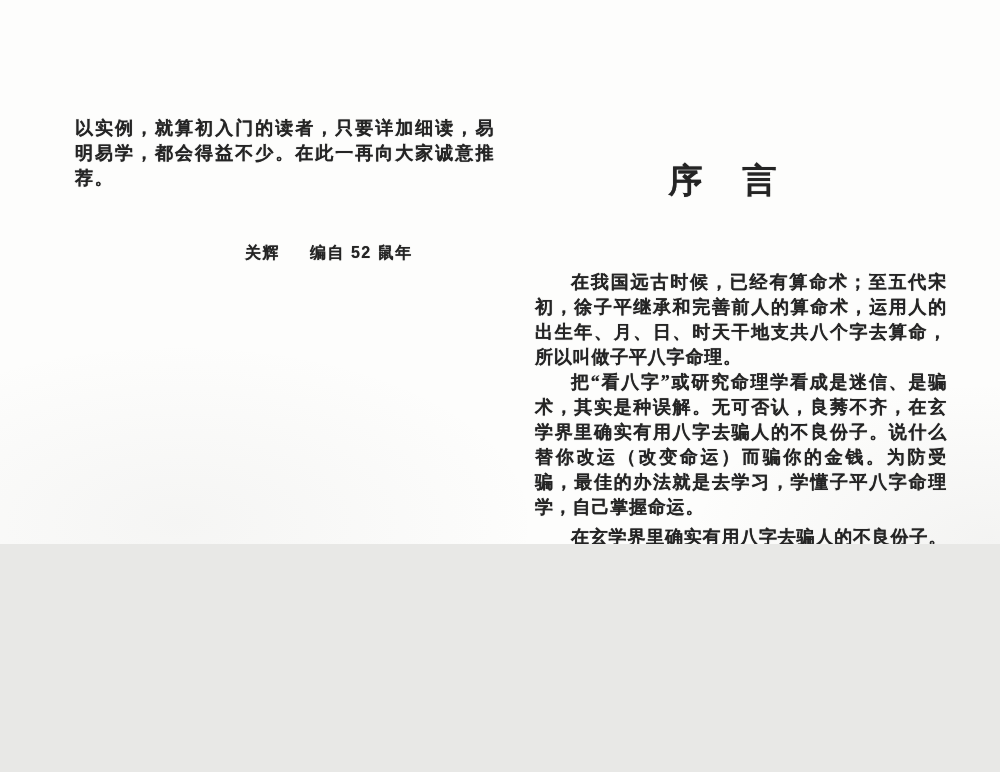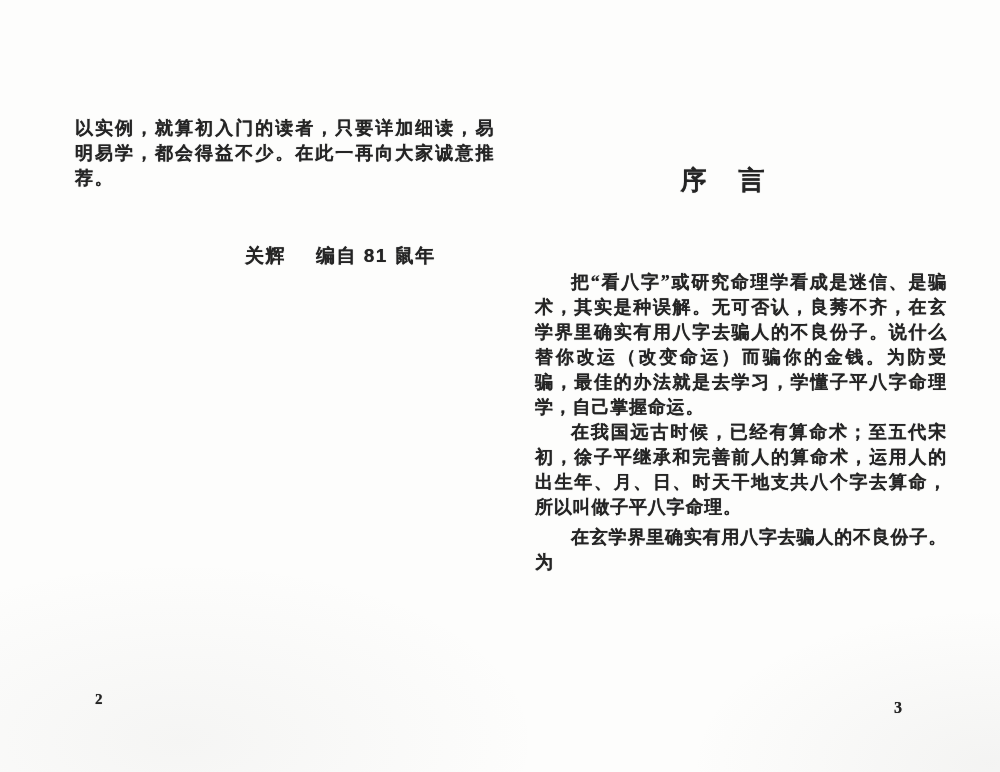--- a/index.html
+++ b/index.html
@@ -1,19 +1,19 @@
 <!DOCTYPE html>
 <html><head>
 <meta charset="utf-8">
 <style>
   html, body { margin: 0; padding: 0; background: #e8e8e6; }
   .screen {
     position: relative;
     width: 1000px;
-    height: 772px;
+    height: 544px;
     margin: 0 auto;
     background: #fdfdfc;
     background-image:
       radial-gradient(ellipse 600px 300px at 18% 96%, rgba(120,120,115,0.06), rgba(0,0,0,0) 60%),
       radial-gradient(ellipse 500px 260px at 99% 99%, rgba(120,120,115,0.07), rgba(0,0,0,0) 60%);
     overflow: hidden;
     font-family: "Liberation Serif", "DejaVu Serif", serif;
     color: #242424;
   }
   .page { position: absolute; inset: 0; }
@@ -35,21 +35,21 @@
   .left-text .promo { text-indent: 2.3em; }
 
   .signature {
     position: absolute;
     left: 245px;
     top: 243px;
     display: flex;
     gap: 30px;
     font-family: "Liberation Sans", "DejaVu Sans", sans-serif;
     font-weight: bold;
-    font-size: 19px;
+    font-size: 16px;
     letter-spacing: 1.5px;
     white-space: nowrap;
   }
 
   .pagenum {
     position: absolute;
     font-family: "Liberation Serif", "DejaVu Serif", serif;
     font-weight: bold;
   }
   .pagenum.left-num  { left: 95px;  top: 691px; font-size: 15px; }
@@ -57,21 +57,21 @@
 
   
   .preface-title {
     position: absolute;
     left: 535px;
     top: 164px;
     width: 412px;
     transform: translateX(-17px);
     margin: 0;
     text-align: center;
-    font-size: 26px;
+    font-size: 34px;
     line-height: 34px;
     font-weight: bold;
     letter-spacing: 3px;
   }
   .right-paras {
     position: absolute;
     left: 535px;
     top: 270px;
     width: 412px;
     font-size: 18px;
@@ -89,31 +89,31 @@
 
 <div class="screen">
 
   <section class="page">
     <div class="left-text scan-ink">
       <p>以实例，就算初入门的读者，只要详加细读，易明易学，都会得益不少。在此一再向大家诚意推荐。</p>
     </div>
 
     <div class="signature scan-ink">
       <span>关辉</span>
-      <span>编自 81 鼠年</span>
+      <span>编自 52 鼠年</span>
     </div>
 
     <div class="pagenum left-num scan-ink">2</div>
   </section>
 
   <section class="page">
     <h1 class="preface-title scan-ink">序　言</h1>
 
     <div class="right-paras scan-ink">
+      <p>在我国远古时候，已经有算命术；至五代宋初，徐子平继承和完善前人的算命术，运用人的出生年、月、日、时天干地支共八个字去算命，所以叫做子平八字命理。</p>
       <p>把“看八字”或研究命理学看成是迷信、是骗术，其实是种误解。无可否认，良莠不齐，在玄学界里确实有用八字去骗人的不良份子。说什么替你改运（改变命运）而骗你的金钱。为防受骗，最佳的办法就是去学习，学懂子平八字命理学，自己掌握命运。</p>
-      <p>在我国远古时候，已经有算命术；至五代宋初，徐子平继承和完善前人的算命术，运用人的出生年、月、日、时天干地支共八个字去算命，所以叫做子平八字命理。</p>
       <p>在玄学界里确实有用八字去骗人的不良份子。为</p>
     </div>
 
     <div class="pagenum right-num scan-ink">3</div>
   </section>
 
 </div>
 
 </body></html>

